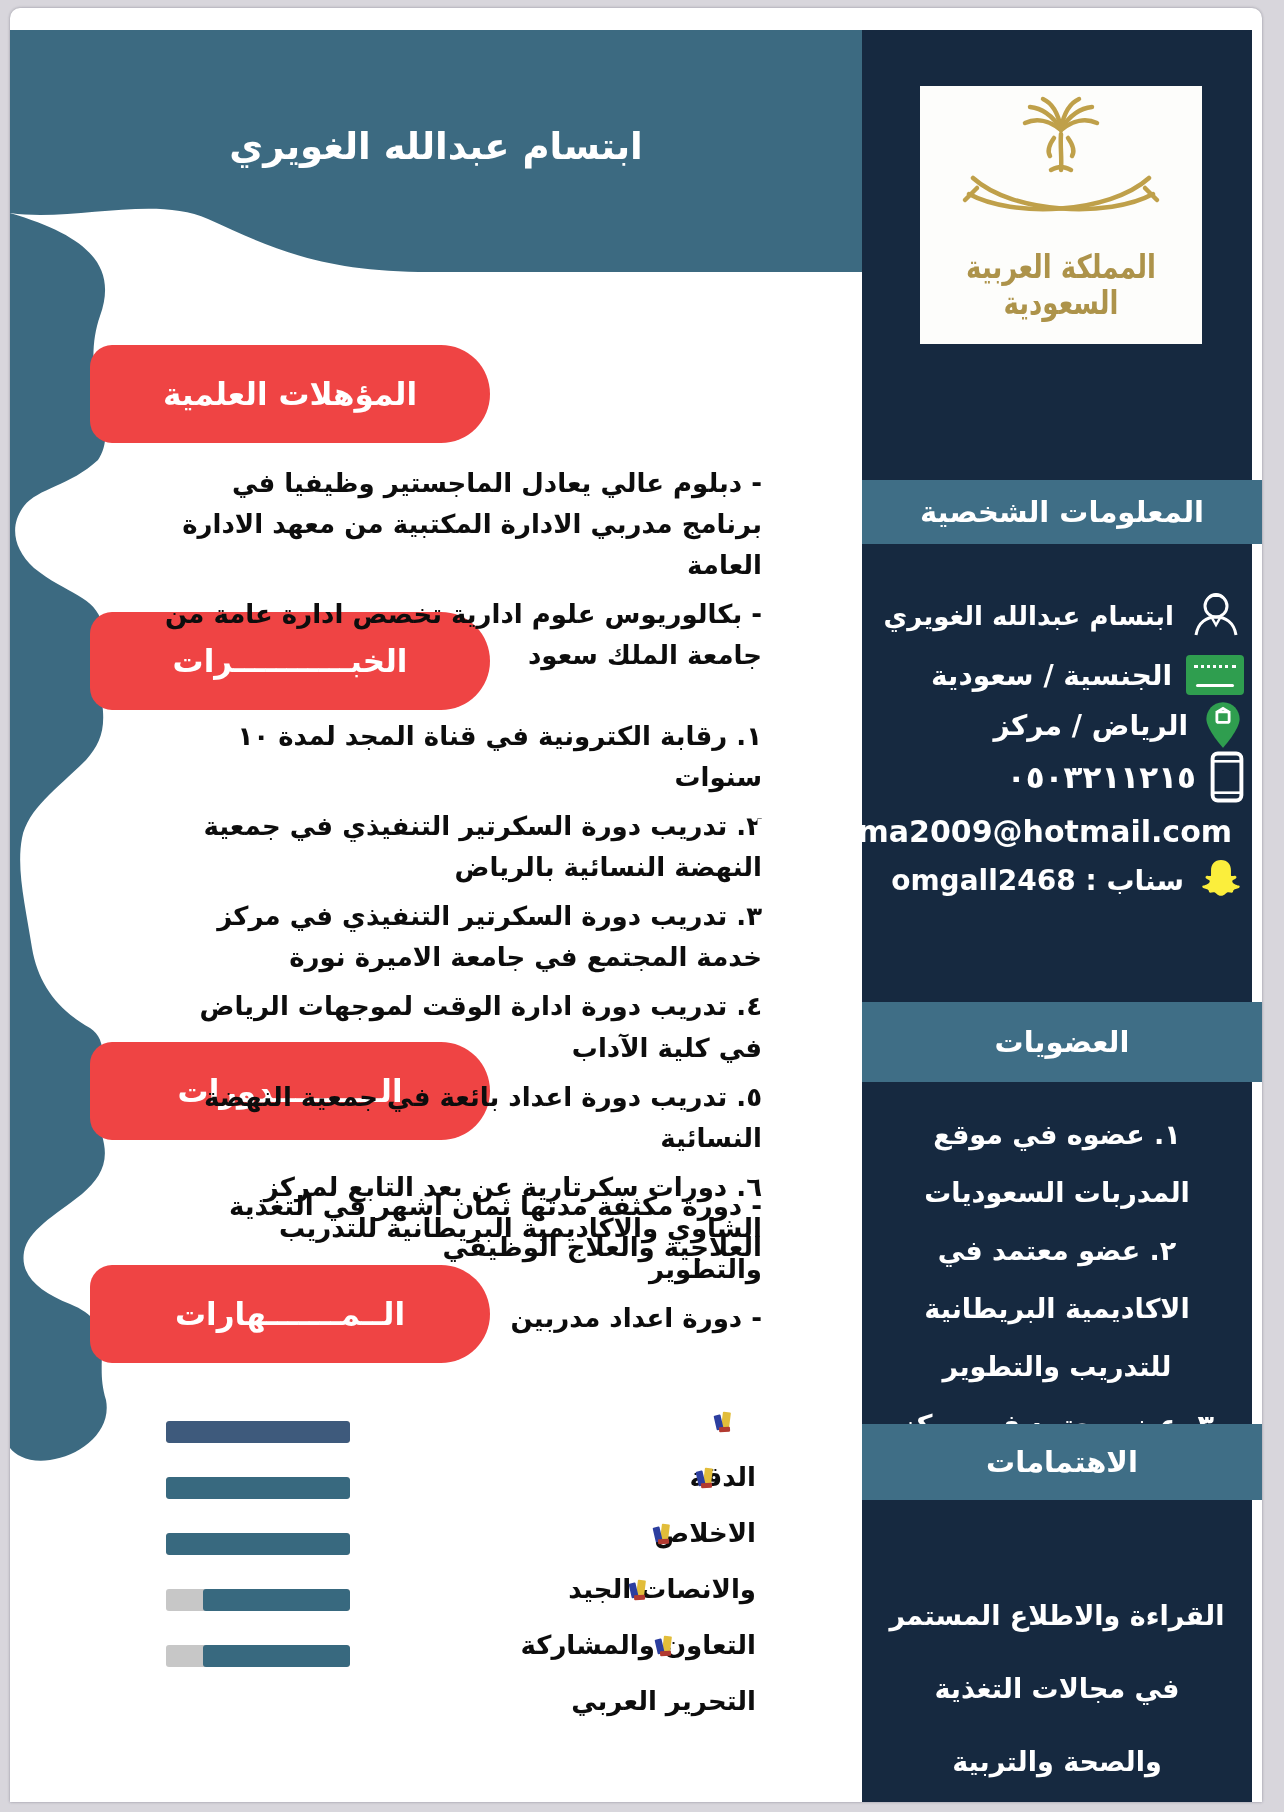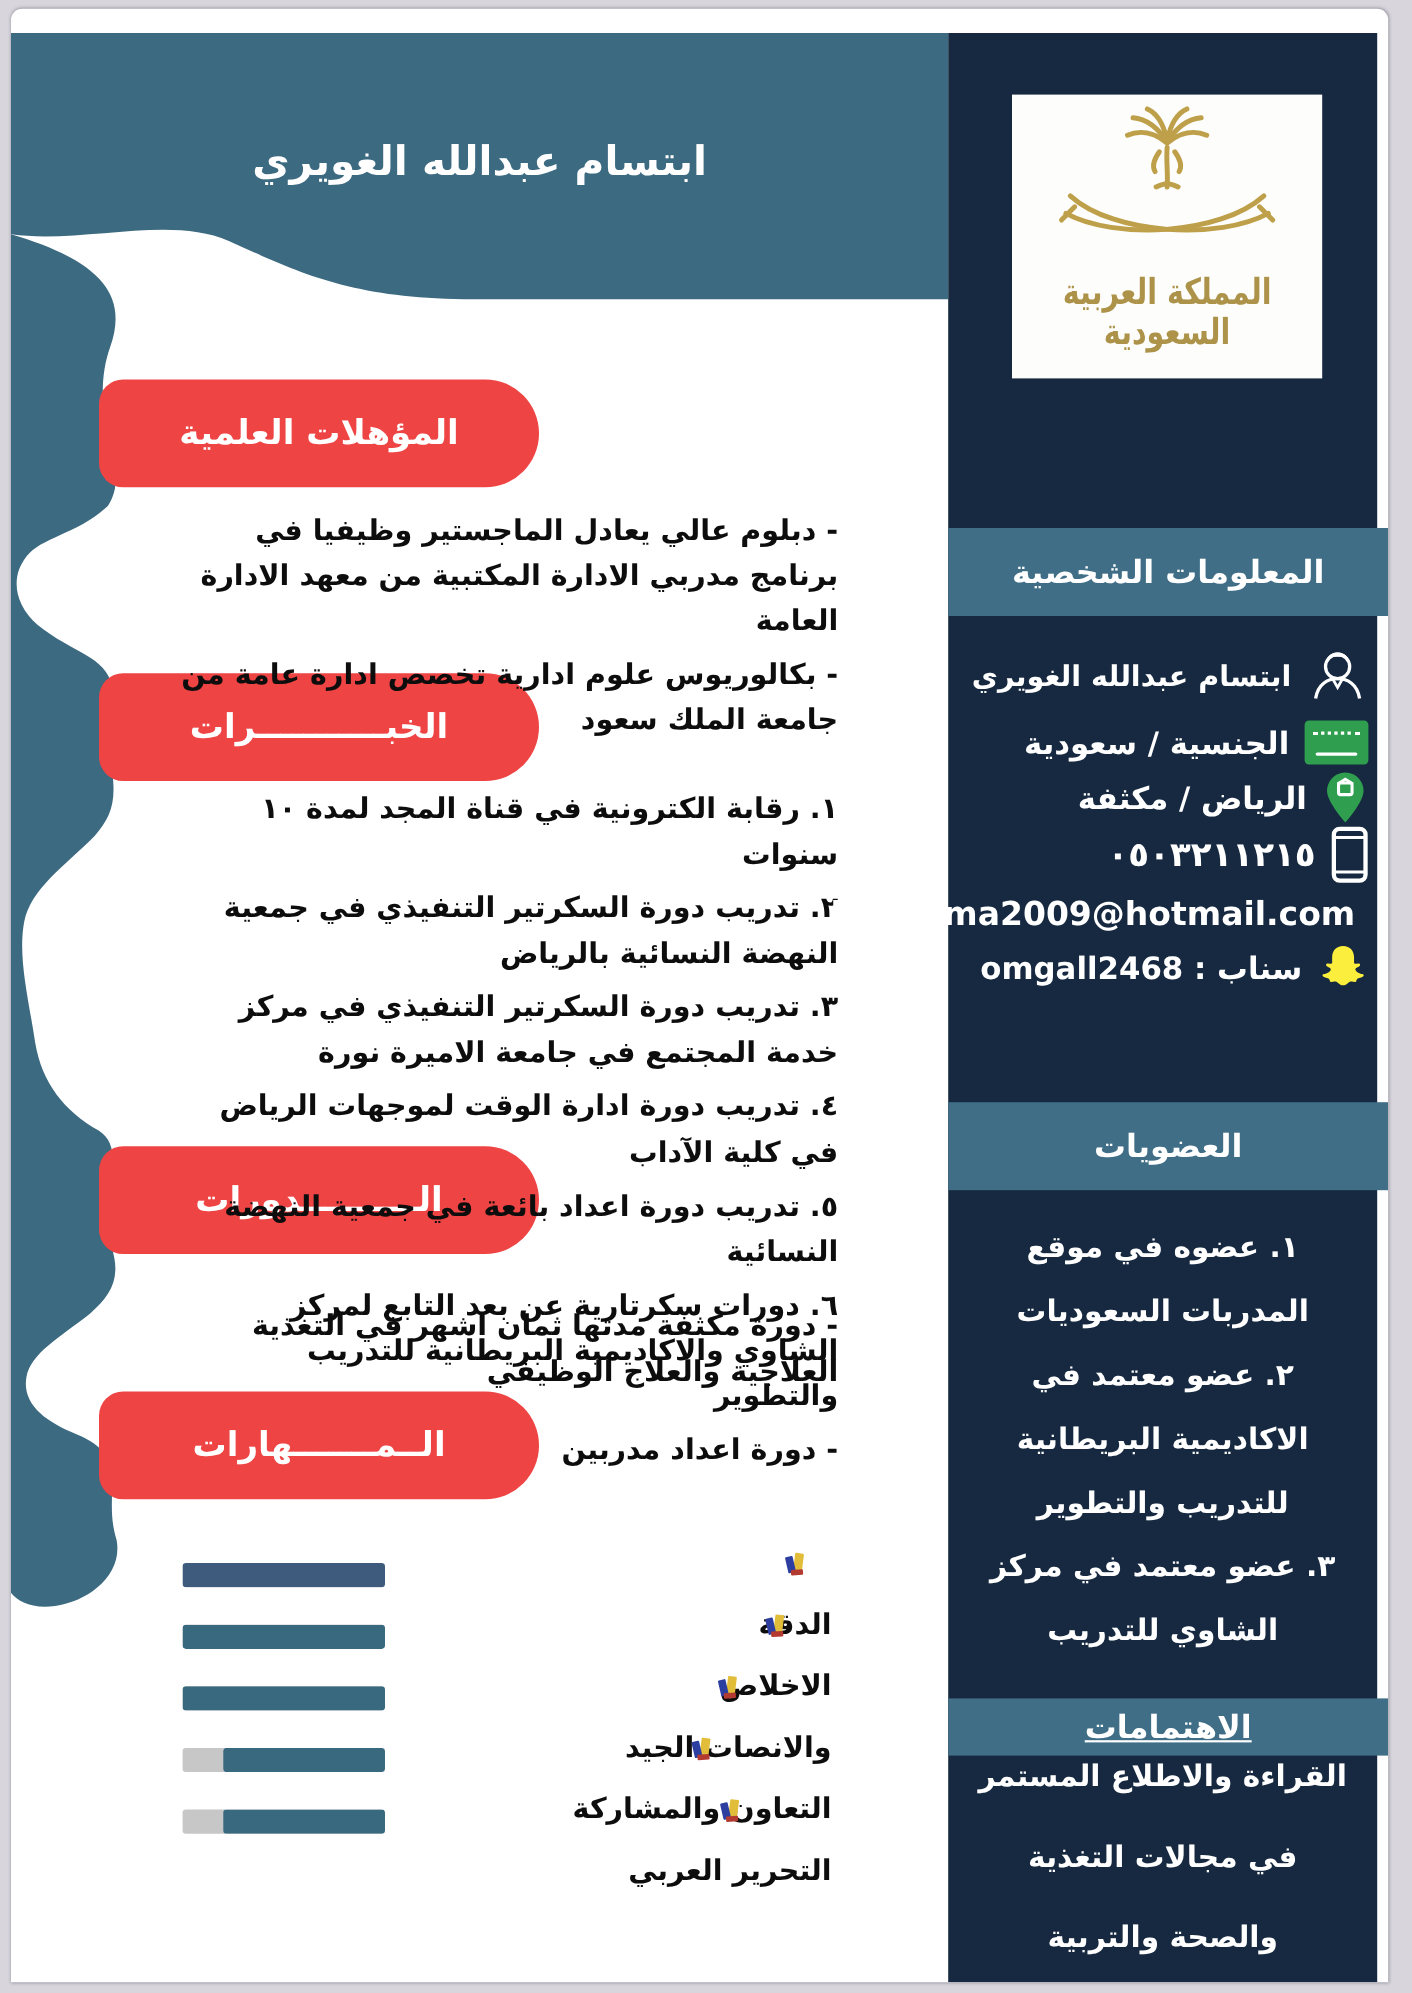--- a/index.html
+++ b/index.html
@@ -208,21 +208,21 @@
         <path d="M110 74 C118 70 122 70 130 74"></path>
         <path d="M28 98 C72 122 168 118 208 82"></path>
         <path d="M212 98 C168 122 72 118 32 82"></path>
         <path d="M24 104 L36 92"></path>
         <path d="M216 104 L204 92"></path>
       </g>
     </svg>
     <div class="emblem-caption">المملكة العربية السعودية</div>
   </div>
 
-  <div class="band" style="top:472px;height:80px;">المعلومات الشخصية</div>
+  <div class="band" style="top:472px;height:64px;">المعلومات الشخصية</div>
 
   <div class="contact-row" style="left:872px;top:578px;width:362px;height:60px;justify-content:flex-start;font-size:26px;">
     <svg width="56" height="56" viewBox="0 0 56 56">
       <circle cx="28" cy="18" r="11" fill="none" stroke="#fff" stroke-width="3"></circle>
       <path d="M17 16 a11 11 0 0 1 22 0 l-4 -7 -14 0 z" fill="#fff"></path>
       <path d="M8 47 C10 34 19 29 28 29 C37 29 46 34 48 47" fill="none" stroke="#fff" stroke-width="3"></path>
       <path d="M24 30 L28 37 L32 30" fill="none" stroke="#fff" stroke-width="2.5"></path>
     </svg>
     <span class="txt">ابتسام عبدالله الغويري</span>
   </div>
@@ -234,21 +234,21 @@
         </span>
     <span class="txt">الجنسية / سعودية</span>
   </div>
 
   <div class="contact-row" style="left:872px;top:692px;width:362px;height:50px;font-size:28px;">
     <svg width="42" height="50" viewBox="0 0 24 28">
       <path d="M12 1 C6 1 2.5 6 2.5 10.5 C2.5 16.5 12 27 12 27 C12 27 21.5 16.5 21.5 10.5 C21.5 6 18 1 12 1 Z" fill="#2f9e4f"></path>
       <rect x="8.5" y="6.5" width="7" height="6" rx="1" fill="none" stroke="#fff" stroke-width="1.6"></rect>
       <path d="M8 7 L12 4.5 L16 7" fill="none" stroke="#fff" stroke-width="1.6"></path>
     </svg>
-    <span class="txt">الرياض / مكثفة</span>
+    <span class="txt">الرياض / مركز</span>
   </div>
 
   <div class="contact-row" style="left:872px;top:740px;width:362px;height:58px;font-size:31px;letter-spacing:5px;">
     <svg width="34" height="54" viewBox="0 0 26 40">
       <rect x="2" y="2" width="22" height="36" rx="4" fill="none" stroke="#fff" stroke-width="3"></rect>
       <line x1="2" y1="8" x2="24" y2="8" stroke="#fff" stroke-width="2"></line>
       <line x1="2" y1="32" x2="24" y2="32" stroke="#fff" stroke-width="2"></line>
     </svg>
     <span class="txt">٠٥٠٣٢١١٢١٥</span>
   </div>
@@ -271,18 +271,18 @@
 
 
   <div class="band" style="top:994px;height:80px;">العضويات</div>
 
   <div class="side-list" style="left:862px;top:1098px;width:370px;">
     <p>١.  عضوه في موقع المدربات السعوديات</p>
     <p>٢.  عضو معتمد في الاكاديمية البريطانية للتدريب والتطوير</p>
     <p>٣.  عضو معتمد في مركز الشاوي للتدريب</p>
   </div>
 
-  <div class="band" style="top:1536px;height:52px;text-decoration:underline;">الاهتمامات</div>
+  <div class="band" style="top:1416px;height:76px;">الاهتمامات</div>
 
   <div class="interests" style="left:877px;top:1572px;width:340px;">القراءة والاطلاع المستمر في مجالات التغذية والصحة والتربية</div>
 
  </div>
 </div>
 
 </body></html>

